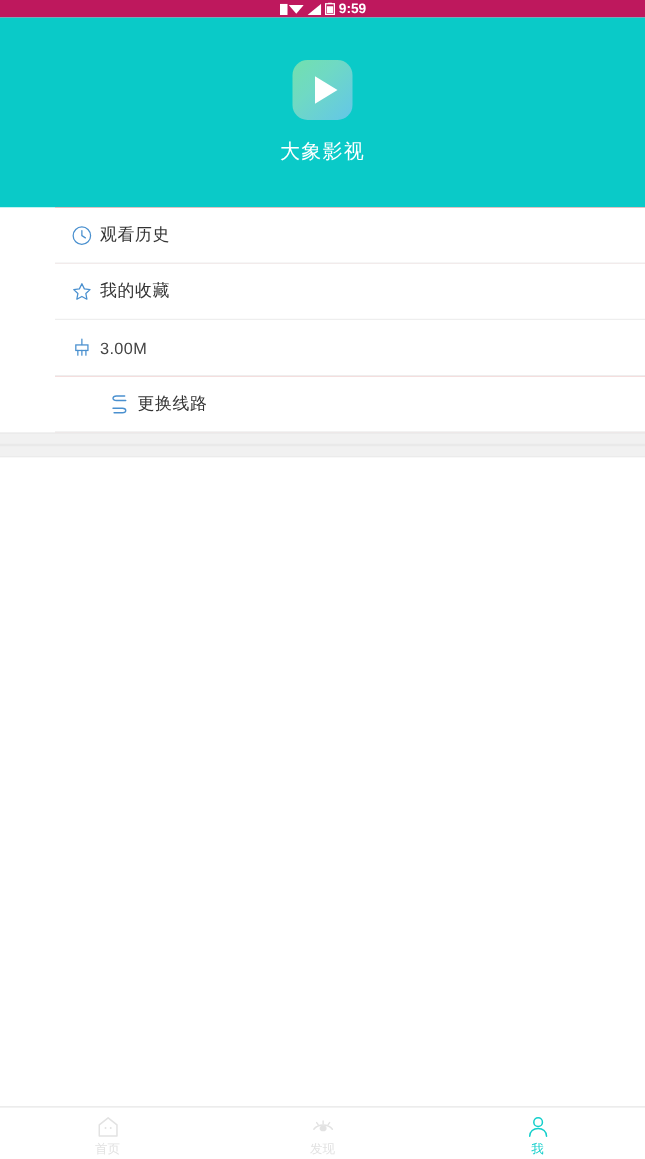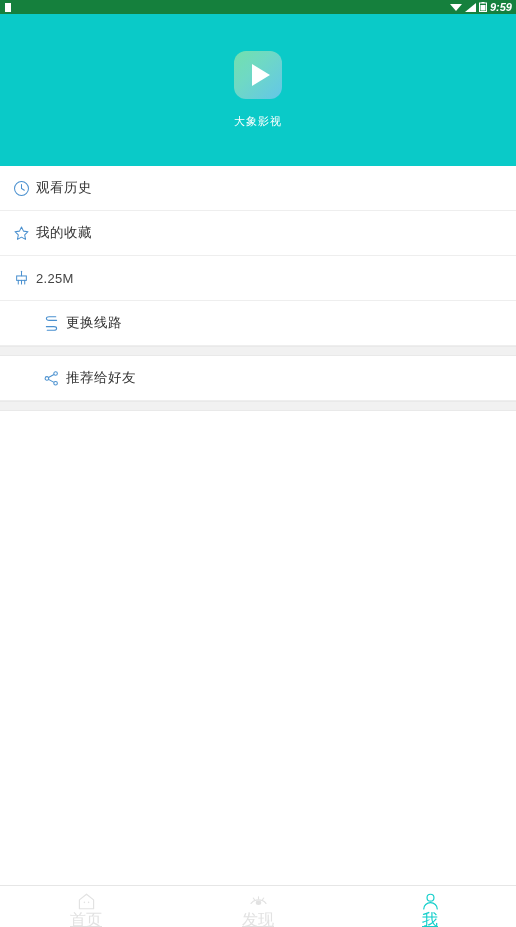--- a/index.html
+++ b/index.html
@@ -6,23 +6,23 @@
   html, body {
     width:516px; height:927px;
     font-family:"Liberation Sans","DejaVu Sans",sans-serif;
     background:#ffffff;
     overflow:hidden;
   }
   .screen { position:relative; width:516px; height:927px; display:flex; flex-direction:column; background:#ffffff; }
 
   
   .statusbar {
-    height:14px; background:#15803d; flex:0 0 14px;
-    display:flex; align-items:center; justify-content:space-between;
-    padding:0 4px; color:#ffffff;font-style:italic;
+    height:14px; background:#be185d; flex:0 0 14px;
+    display:flex; align-items:center; justify-content:center;
+    padding:0 4px; color:#ffffff;
   }
   .sb-left { display:flex; align-items:center; gap:3px; }
   .sb-right { display:flex; align-items:center; gap:3px; }
   .sb-time { font-size:11px; font-weight:bold; color:#ffffff; letter-spacing:0; line-height:12px; }
   .sb-ico { display:block; }
 
   
   .header {
     background:#0ACAC8; flex:0 0 152px;
     display:flex; flex-direction:column; align-items:center; justify-content:center;
@@ -33,25 +33,25 @@
     display:flex; align-items:center; justify-content:center;
     margin-bottom:15px;
   }
   .play-tri {
     width:0; height:0;
     border-top:11px solid transparent;
     border-bottom:11px solid transparent;
     border-left:18px solid #ffffff;
     margin-left:5px;
   }
-  .app-title { color:#ffffff; font-size:11px; letter-spacing:1px; }
+  .app-title { color:#ffffff; font-size:16px; letter-spacing:1px; }
 
   
   .list-wrap { background:#ffffff; flex:0 0 auto; }
-  .group { background:#b91c1c; }
+  .group { background:#b91c1c;margin-left:44px; }
   .gap { height:10px; background:#f1f1f1; border-top:1px solid #e9e9e9; border-bottom:1px solid #e9e9e9; }
   .row {
     height:45px; display:flex; align-items:center;
     padding:0 18px 0 6px; background:#ffffff;
     border-bottom:1px solid #eeeeee;
   }
   .row:last-child { border-bottom:1px solid #eeeeee;padding-left:36px; }
   .row-ico { width:30px; flex:0 0 30px; display:flex; align-items:center; justify-content:center; }
   .row-label { font-size:13.5px; color:#333333; flex:1 1 auto; letter-spacing:.5px; }
   .row-value { font-size:13px; color:#444444; letter-spacing:.3px; }
@@ -61,21 +61,21 @@
   
   .tabbar {
     flex:0 0 42px; display:flex; background:#ffffff;
     border-top:1px solid #e6e6e6;
   }
   .tab {
     flex:1 1 0; display:flex; flex-direction:column;
     align-items:center; justify-content:flex-start; padding-top:5px; gap:3px;
   }
   .tab-ico { height:20px; display:flex; align-items:center; justify-content:center; }
-  .tab-label { font-size:16px; color:#e2e2e2; line-height:11px;text-decoration:underline; }
+  .tab-label { font-size:10px; color:#e2e2e2; line-height:11px; }
   .tab.active .tab-label { color:#14CFCB; }
 </style>
 </head>
 <body>
 
 <div class="screen">
 
   <div class="statusbar">
     <div class="sb-left">
       <svg class="sb-ico" width="8" height="9" viewBox="0 0 8 9">
@@ -131,53 +131,41 @@
       </div>
 
       <div class="row">
         <span class="row-ico">
           <svg width="17" height="17" viewBox="0 0 20 20">
             <path d="M10 1.5v5.2" fill="none" stroke="#4a90cf" stroke-width="1.2" stroke-linecap="round"></path>
             <rect x="4.3" y="7" width="11.4" height="5.2" fill="none" stroke="#4a90cf" stroke-width="1.2"></rect>
             <path d="M6.2 12.2v4.4M10 12.2v4.4M13.8 12.2v4.4" fill="none" stroke="#4a90cf" stroke-width="1.2" stroke-linecap="round"></path>
           </svg>
         </span>
-        <span class="row-value">2.25M</span>
+        <span class="row-value">3.00M</span>
       </div>
 
       <div class="row">
         <span class="row-ico">
           <svg width="17" height="17" viewBox="0 0 20 20">
             <path d="M16 6.3H7.2c-1.9 0-3.2-.9-3.2-2.1S5.3 2.1 7.2 2.1H15" fill="none" stroke="#4a90cf" stroke-width="1.3" stroke-linecap="round"></path>
             <path d="M4 13.7h8.8c1.9 0 3.2.9 3.2 2.1s-1.3 2.1-3.2 2.1H5" fill="none" stroke="#4a90cf" stroke-width="1.3" stroke-linecap="round"></path>
           </svg>
         </span>
         <span class="row-label">更换线路</span>
         <span class="row-value"></span>
       </div>
 
     </div>
 
     <div class="gap"></div>
 
     <div class="group">
 
 
-      <div class="row">
-        <span class="row-ico">
-          <svg width="17" height="17" viewBox="0 0 20 20">
-            <circle cx="14.8" cy="4.2" r="2.1" fill="none" stroke="#4a90cf" stroke-width="1.2"></circle>
-            <circle cx="4.6" cy="9.9" r="2.1" fill="none" stroke="#4a90cf" stroke-width="1.2"></circle>
-            <circle cx="14.8" cy="15.6" r="2.1" fill="none" stroke="#4a90cf" stroke-width="1.2"></circle>
-            <path d="M12.9 5.3L6.5 8.8M6.5 11L12.9 14.5" fill="none" stroke="#4a90cf" stroke-width="1.2"></path>
-          </svg>
-        </span>
-        <span class="row-label">推荐给好友</span>
-        <span class="row-value"></span>
-      </div>
 
     </div>
 
     <div class="gap"></div>
 
 
   </div>
 
   <div class="filler"></div>
 

